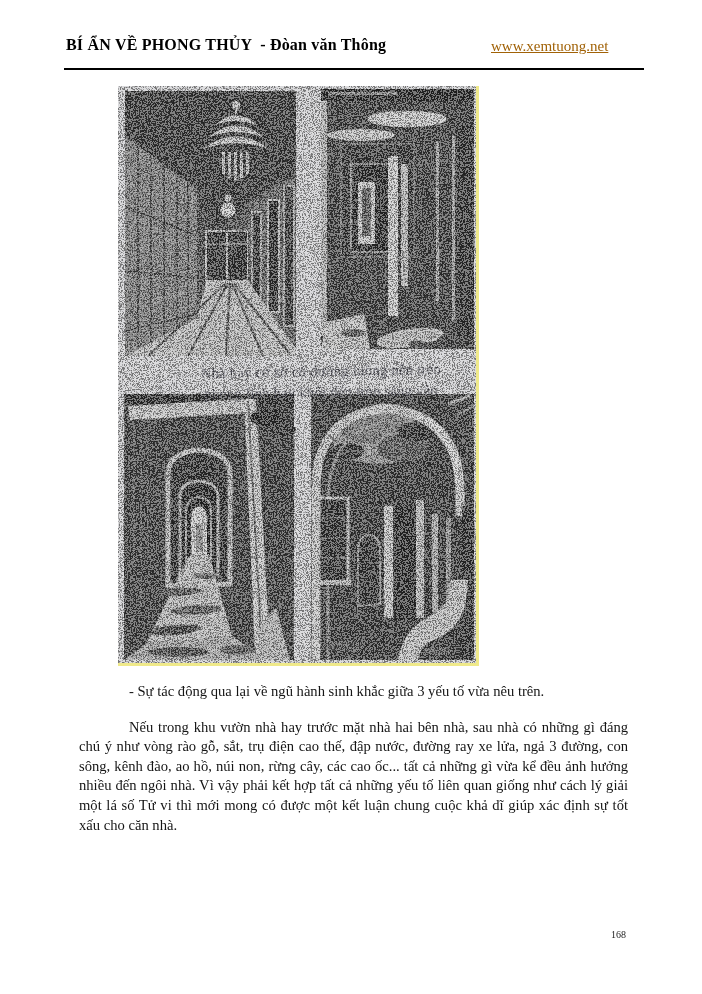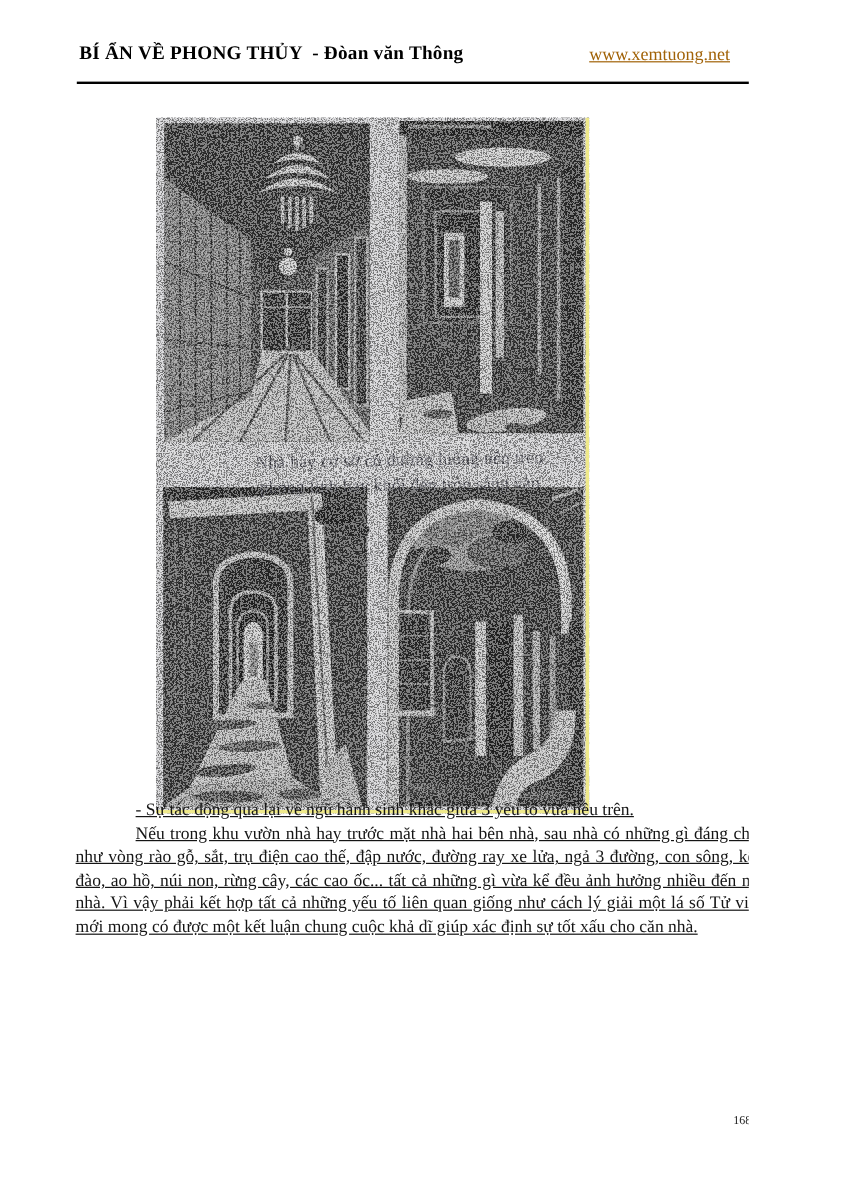--- a/index.html
+++ b/index.html
@@ -1,48 +1,48 @@
 <!DOCTYPE html>
 <html><head>
 <meta charset="utf-8">
 <style>
   html,body{margin:0;padding:0;background:#ffffff;}
   .page{
     position:relative;width:624px;height:994px;background:#ffffff;overflow:hidden;
-    font-family:"Liberation Serif","DejaVu Serif",serif;color:#111111;
+    font-family:"Liberation Serif","DejaVu Serif",serif;color:#111111;padding-left:40px;
   }
   .header-title{
     position:absolute;left:66px;top:36px;font-size:16px;font-weight:bold;
     letter-spacing:0.2px;white-space:pre;color:#000000;
   }
   .header-link{
     position:absolute;left:491px;top:38px;font-size:15px;
     color:#a16207;text-decoration:underline;cursor:pointer;white-space:pre;
   }
   .rule{position:absolute;left:64px;top:68px;width:580px;height:2px;background:#000000;}
   .figure{position:absolute;left:114px;top:82px;width:361px;height:580px;}
   .figure svg{display:block;}
   .body-text{
     position:absolute;left:63px;top:666px;width:581px;
     font-size:14.6px;line-height:19.6px;text-align:justify;color:#151515;
   }
-  .body-text p{margin:0;text-indent:50px;text-decoration:underline;}
+  .body-text p{margin:16px;text-indent:50px;}
   .body-text p.first{text-align:left;}
   .page-number{position:absolute;left:611px;top:929px;font-size:10px;color:#222222;}
 </style>
 </head>
 <body>
 
 <div class="page">
 
   <span class="header-title">BÍ ẨN VỀ PHONG THỦY  - Đòan văn Thông</span>
   <a class="header-link">www.xemtuong.net</a>
   <div class="rule"></div>
 
-  <figure class="figure" style="margin:16px">
+  <figure class="figure" style="margin:4px">
     <svg width="361" height="580" viewBox="0 0 361 580" xmlns="http://www.w3.org/2000/svg">
       <defs>
         <filter id="grainDark" x="0%" y="0%" width="100%" height="100%">
           <feTurbulence type="fractalNoise" baseFrequency="0.9" numOctaves="2" seed="3" stitchTiles="stitch" result="t"></feTurbulence>
           <feColorMatrix in="t" type="luminanceToAlpha" result="l"></feColorMatrix>
           <feComponentTransfer in="l" result="a">
               <feFuncA type="discrete" tableValues="0 0 0 0 0 1 1 0 0 0"></feFuncA>
             </feComponentTransfer>
           <feFlood flood-color="#181818" result="f"></feFlood>
           <feComposite in="f" in2="a" operator="in"></feComposite>

